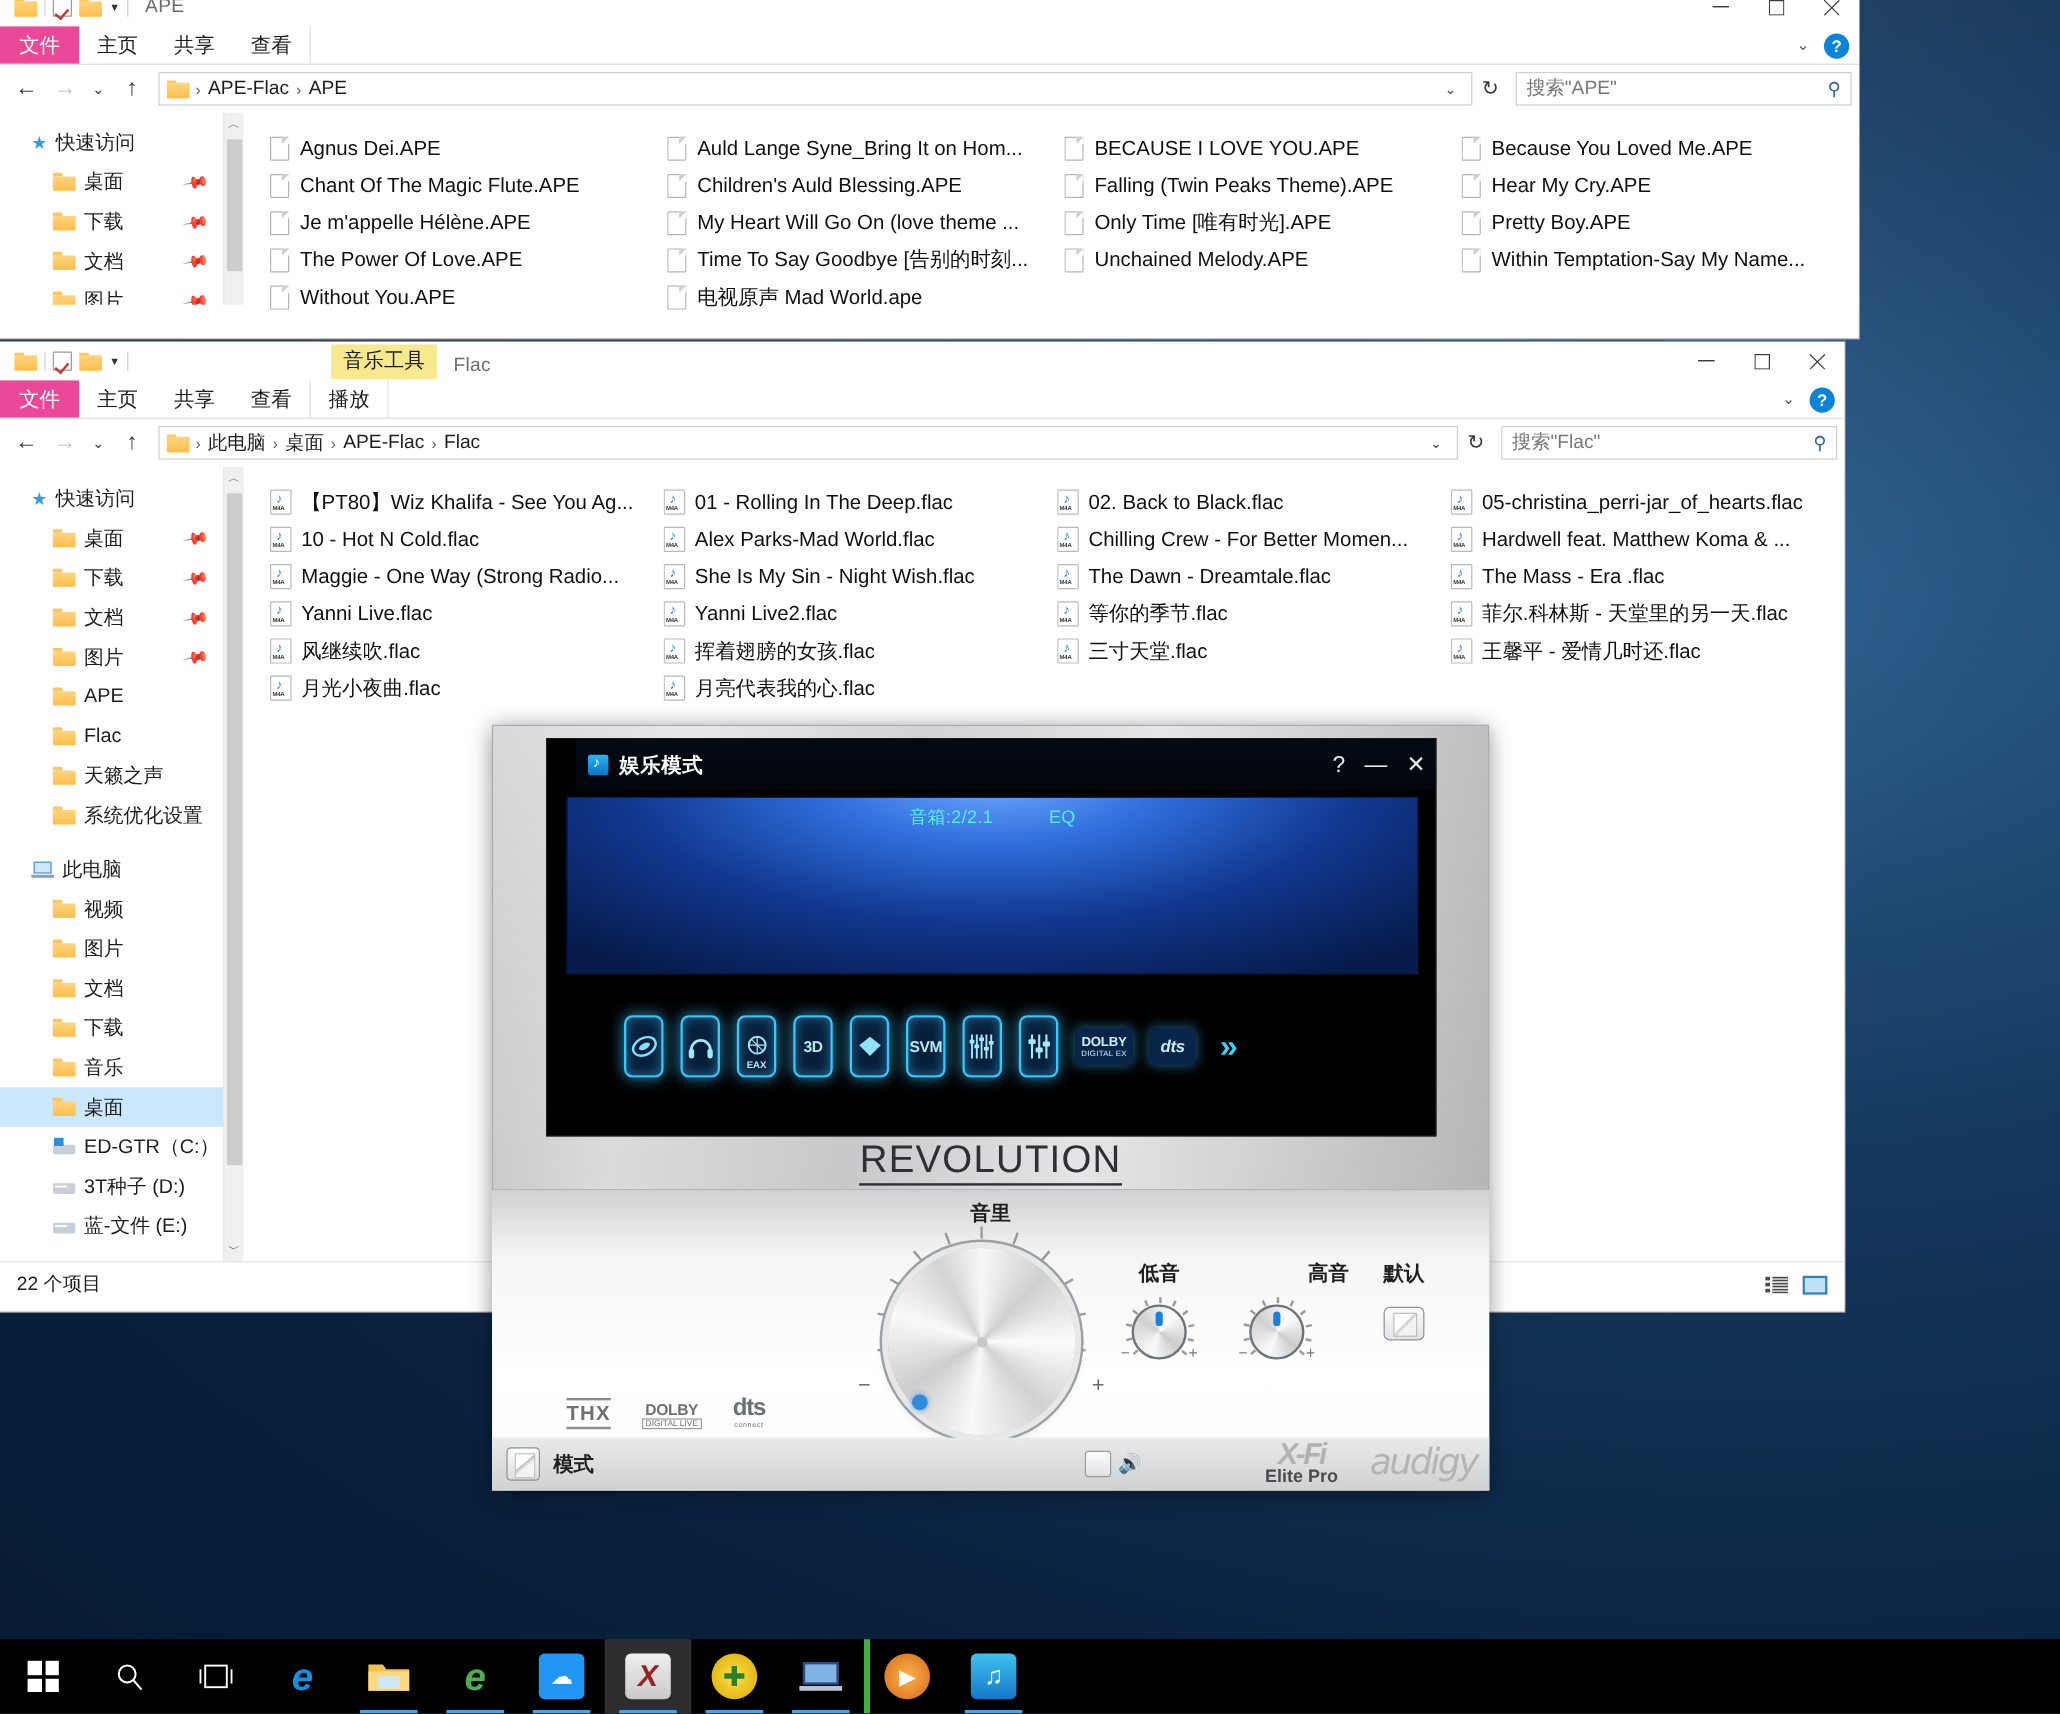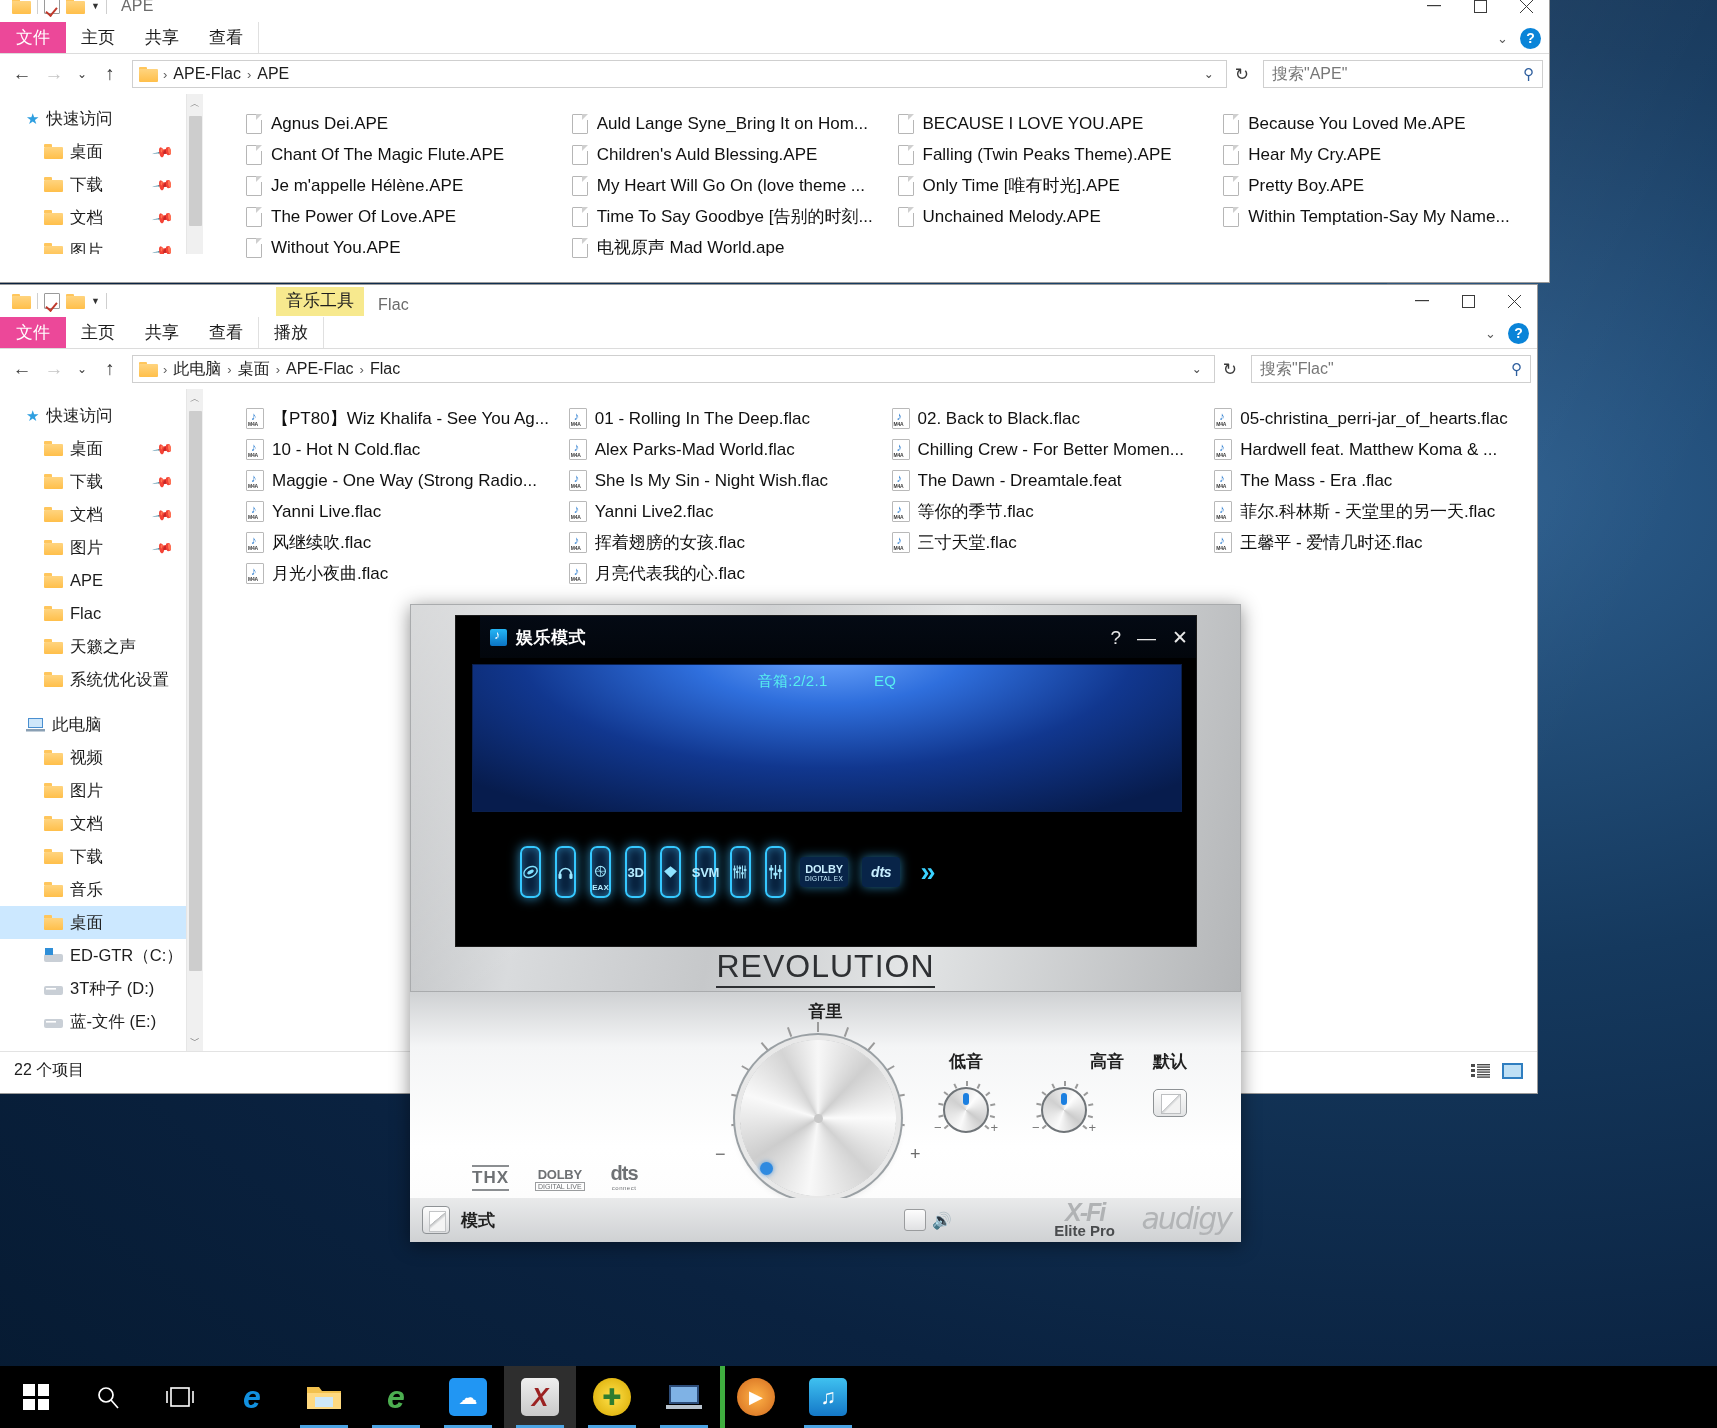--- a/index.html
+++ b/index.html
@@ -135,21 +135,21 @@
     position:absolute; right:14px; color:#9a9a9a; font-size:14px; transform:rotate(35deg);
   }
   .np-gap{ height:12px; }
   .vscroll{
     width:17px; background:#f0f0f0; border-left:1px solid #e6e6e6; position:relative; flex:none;
   }
   .vscroll .arrow{ text-align:center; font-size:10px; color:#606060; padding-top:3px; }
   .vscroll .thumb{ position:absolute; left:2px; width:13px; background:#cdcdcd; border-radius:1px; }
 
   
-  .filepane{ flex:1; padding:14px 0 0 22px;margin-left:21px; }
+  .filepane{ flex:1; padding:14px 0 0 22px; }
   .filegrid{ display:grid; grid-template-columns:repeat(4, 1fr); }
   .fileitem{
     display:flex; align-items:center; height:31px; font-size:17px; color:#101010;
     white-space:nowrap; overflow:hidden; padding-right:10px;
   }
   .fileitem .fname{ overflow:hidden; text-overflow:ellipsis; }
   .ico-doc{
     width:16px; height:20px; flex:none; margin-right:9px; background:#fff;
     border:1px solid #b6b6b6; position:relative; border-radius:1px;
   }
@@ -227,21 +227,21 @@
   .xfi-lcd-top{
     position:absolute; top:7px; left:0; right:0; text-align:center;
     font-size:15px; color:#57f0ef; letter-spacing:.3px;
   }
   .xfi-lcd-top .eq{ margin-left:42px; }
   .xfi-iconbar{
     position:absolute; left:16px; top:214px; width:710px; height:84px;
     display:flex; align-items:center; gap:14px; padding-left:48px;
   }
   .fx{
-    width:21px;height:52px;border-radius:7px;flex:none;
+    width:33px;height:52px;border-radius:7px;flex:none;
     border:2px solid #35c8ff; background:rgba(20,90,170,.35);
     box-shadow:0 0 12px rgba(60,190,255,.75), inset 0 0 10px rgba(80,200,255,.45);
     display:flex; align-items:center; justify-content:center; position:relative;
     color:#8fe3ff;
   }
   .fx span.lbl{ font-size:13px; font-weight:bold; color:#b6ecff; letter-spacing:-.3px; }
   .fx .sub{ position:absolute; bottom:4px; left:0; right:0; text-align:center; font-size:8px; font-weight:bold; color:#b6ecff; }
   .badge{
     flex:none; height:30px; padding:0 5px; border-radius:3px;
     display:flex; flex-direction:column; align-items:center; justify-content:center;
@@ -805,21 +805,21 @@
               <span class="note">♪</span>
               <span class="tag">M4A</span>
             </span>
             <span class="fname">She Is My Sin - Night Wish.flac</span>
           </div>
           <div class="fileitem">
             <span class="ico-m4a">
               <span class="note">♪</span>
               <span class="tag">M4A</span>
             </span>
-            <span class="fname">The Dawn - Dreamtale.feat</span>
+            <span class="fname">The Dawn - Dreamtale.flac</span>
           </div>
           <div class="fileitem">
             <span class="ico-m4a">
               <span class="note">♪</span>
               <span class="tag">M4A</span>
             </span>
             <span class="fname">The Mass - Era .flac</span>
           </div>
           <div class="fileitem">
             <span class="ico-m4a">

